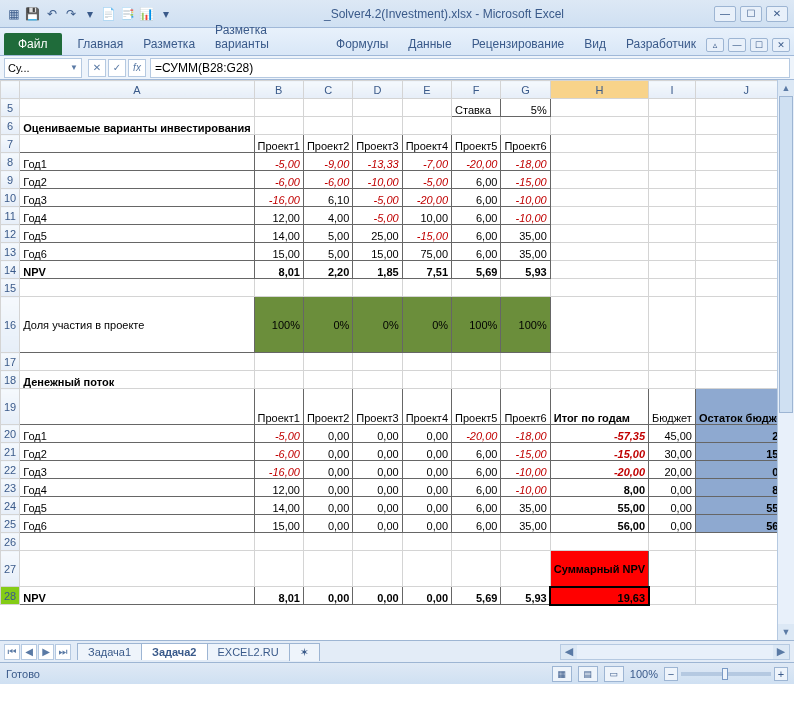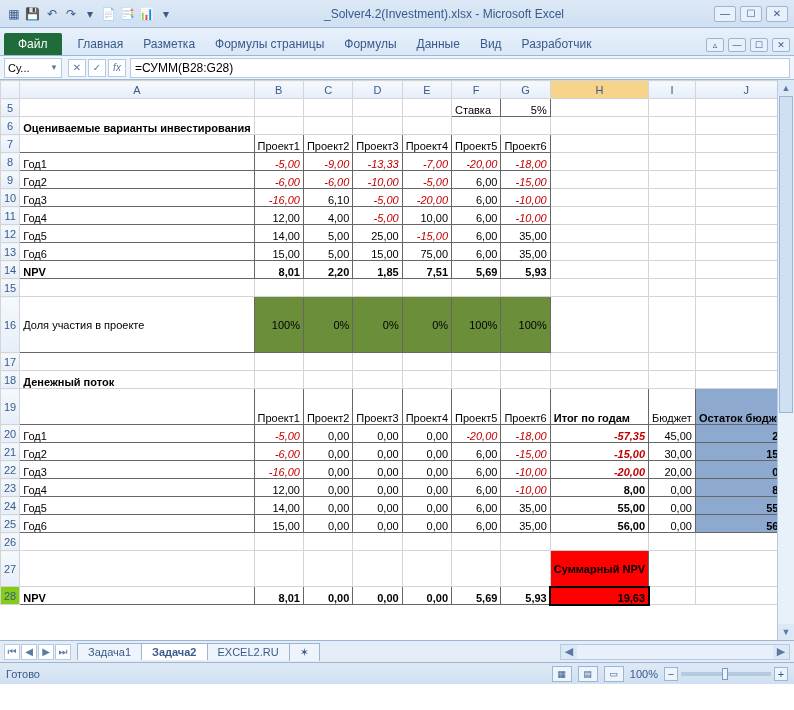--- a/index.html
+++ b/index.html
@@ -12,21 +12,21 @@
 .titlebar .winbtns { display:flex; gap:4px; }
 .titlebar .winbtns .wb { width:22px; height:16px; border:1px solid #9db5d3; background:#e8f0fa; display:flex; align-items:center; justify-content:center; color:#3a5a8a; font-size:10px; border-radius:2px; }
 
 .ribbonbar { background: linear-gradient(#e8f1fb,#d9e7f7); height:28px; display:flex; align-items:flex-end; padding:0 4px; border-bottom:1px solid #a0b8d8; }
 .filetab { background:#1f6b3a; color:#fff; padding:4px 14px; border-radius:2px 2px 0 0; font-size:12px; margin-right:6px; }
 .ribtab { color:#3a5a8a; padding:4px 10px; font-size:12px; cursor:default; }
 .ribend { margin-left:auto; display:flex; gap:4px; padding-bottom:3px;}
 .ribend .wb { width:18px; height:14px; border:1px solid #9db5d3; background:#e8f0fa; display:flex; align-items:center; justify-content:center; color:#3a5a8a; font-size:9px; border-radius:2px; }
 
 .fxbar { display:flex; align-items:center; height:24px; border-bottom:1px solid #a0b8d8; background:#eef4fb; }
-.namebox { width:58px; height:20px; border:1px solid #b5c9e1; background:#fff; margin:0 2px 0 4px; display:flex; align-items:center; padding:0 3px; font-size:11px; }
+.namebox { width:78px; height:20px; border:1px solid #b5c9e1; background:#fff; margin:0 2px 0 4px; display:flex; align-items:center; padding:0 3px; font-size:11px; }
 .namebox .dd { margin-left:auto; color:#5a7aa5; font-size:8px; }
 .fxbtns { display:flex; gap:2px; padding:0 4px;}
 .fxbtns .b { width:18px;height:18px; border:1px solid #b5c9e1; background:#fff; display:flex;align-items:center;justify-content:center; color:#5a7aa5; font-size:10px;}
 .fxinput { flex:1; height:20px; border:1px solid #b5c9e1; background:#fff; margin-right:4px; display:flex; align-items:center; padding:0 4px; font-size:12px; }
 
 .gridwrap { position:relative; height:604px; overflow:hidden; background:#fff; display:flex; flex-direction:column;}
 table.sheet { border-collapse:collapse; table-layout:fixed; }
 .sheet th, .sheet td { border:1px solid #d4d4d4; height:18px; font-size:11px; padding:0 3px; background:#fff; overflow:hidden; white-space:nowrap; }
 .sheet th { background:linear-gradient(#f5f9fd,#e6eef8); color:#3a5a8a; font-weight:normal; text-align:center; }
 .sheet th.corner { width:24px; }
@@ -93,23 +93,24 @@
     <div class="wb">—</div>
     <div class="wb">☐</div>
     <div class="wb">✕</div>
   </div>
 </div>
 
 <div class="ribbonbar">
   <div class="filetab">Файл</div>
   <div class="ribtab">Главная</div>
   <div class="ribtab">Разметка</div>
-  <div class="ribtab">Формулы страницы</div>
+  <div class="ribtab">Разметка варианты</div>
   <div class="ribtab">Формулы</div>
   <div class="ribtab">Данные</div>
+  <div class="ribtab">Рецензирование</div>
   <div class="ribtab">Вид</div>
   <div class="ribtab">Разработчик</div>
   <div class="ribend">
     <div class="wb">▵</div>
     <div class="wb">—</div>
     <div class="wb">☐</div>
     <div class="wb">✕</div>
   </div>
 </div>
 

